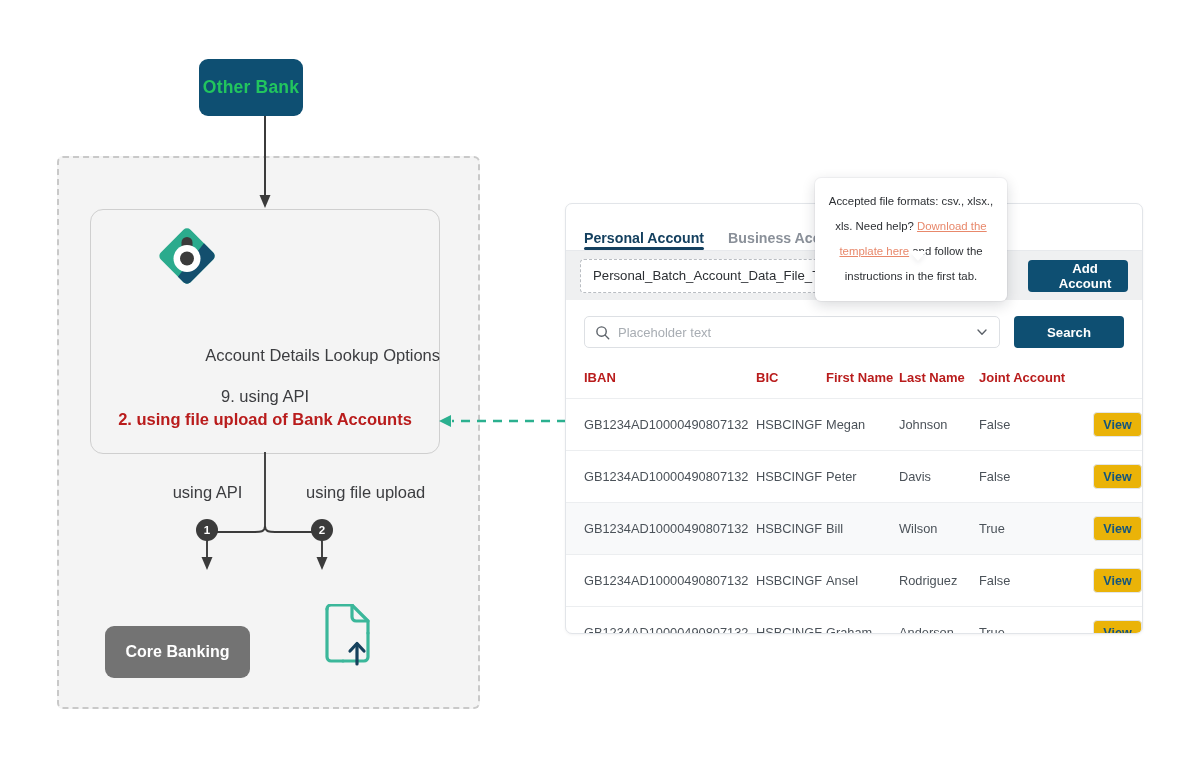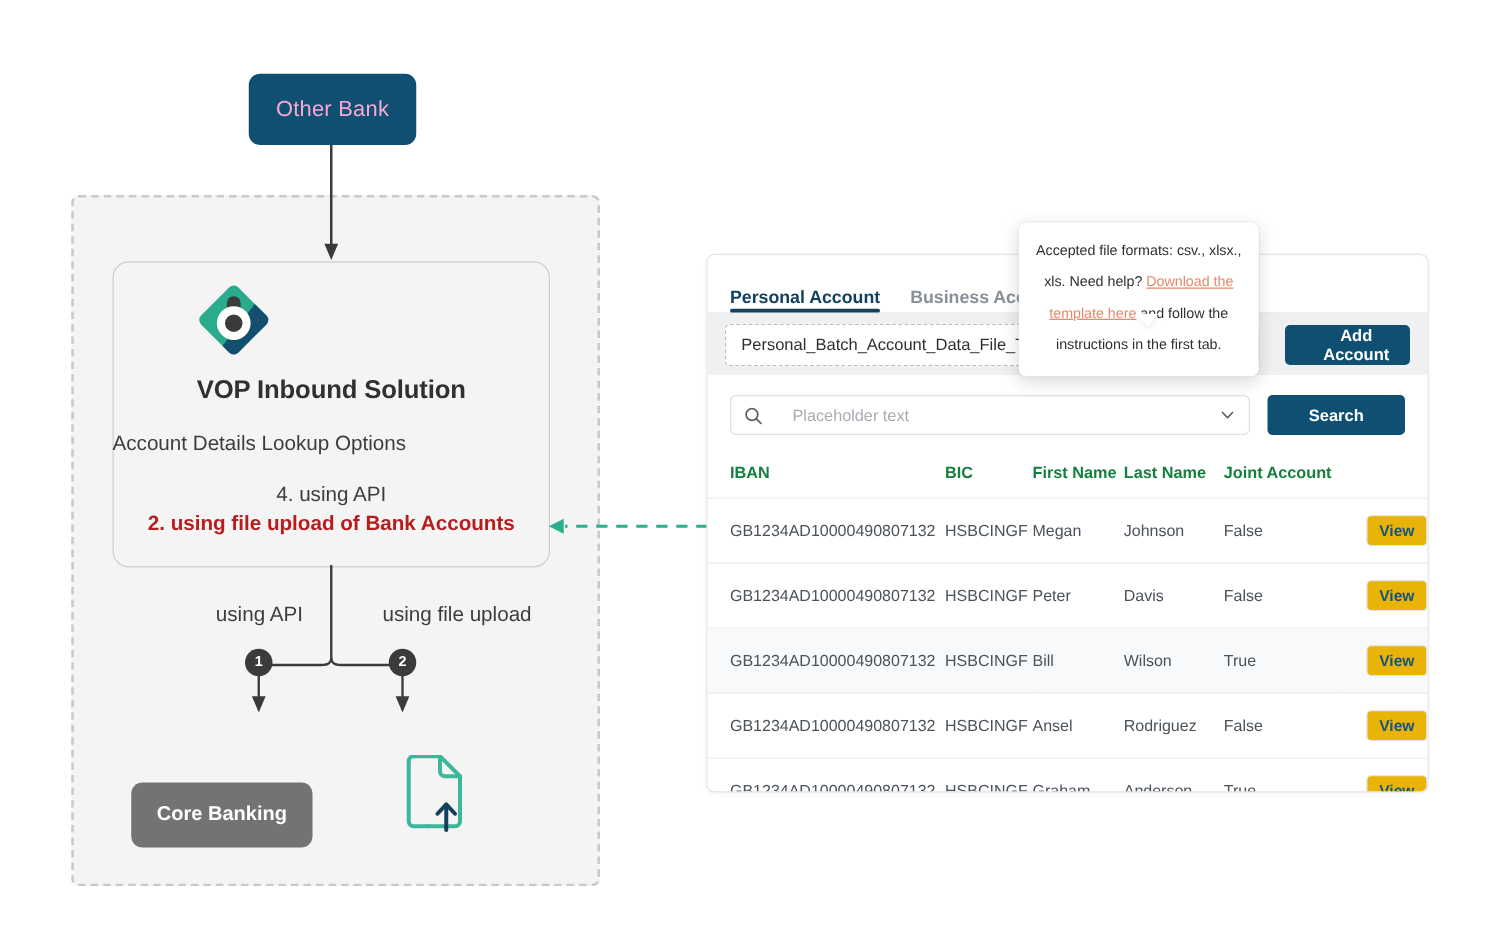--- a/index.html
+++ b/index.html
@@ -15,39 +15,39 @@
 
   
   .dashed-region{
     position:absolute;left:57px;top:156px;width:423px;height:553px;
     background:#f4f4f4;
     border:2px dashed #c9c9c9;
     border-radius:6px;
     box-sizing:border-box;
   }
   .other-bank{
-    position:absolute;left:199px;top:59px;width:134px;height:57px;
+    position:absolute;left:199px;top:59px;width:104px;height:57px;
     background:#0e4f72;border-radius:9px;
     display:flex;align-items:center;justify-content:center;
-    color:#f9a8d4;font-size:17.5px;font-weight:400;letter-spacing:.2px;
+    color:#22c55e;font-size:17.5px;font-weight:700;letter-spacing:.2px;
   }
   .arrow-ob{position:absolute;left:256px;top:116px;}
 
   .vop-card{
     position:absolute;left:90px;top:209px;width:350px;height:245px;
     background:#f4f4f4;border:1.6px solid #cfcfcf;border-radius:13px;
     box-sizing:border-box;
   }
   .logo{position:absolute;left:156px;top:225px;width:62px;height:62px;}
   .vop-title{
     position:absolute;left:90px;top:300px;width:350px;text-align:center;
     font-size:20.5px;font-weight:700;color:#2f3033;letter-spacing:-.1px;
   }
   .vop-sub{
-    position:absolute;left:90px;top:346px;width:350px;text-align:left;
+    position:absolute;left:90px;top:346px;width:350px;text-align:right;
     font-size:16.5px;font-weight:400;color:#3c3d40;
   }
   .vop-opt1{
     position:absolute;left:90px;top:387px;width:350px;text-align:center;
     font-size:16.5px;font-weight:400;color:#3c3d40;
   }
   .vop-opt2{
     position:absolute;left:85px;top:410px;width:360px;text-align:center;
     font-size:16.5px;font-weight:700;color:#b91c1c;
   }
@@ -134,36 +134,36 @@
     font-family:"Liberation Sans", sans-serif;
     display:flex;align-items:center;justify-content:center;padding-left:20px;
   }
   .search-row{
     display:flex;align-items:center;gap:14px;
     padding:16px 18px 0 18px;
   }
   .search-box{
     flex:1;height:32px;border:1px solid #dde0e4;border-radius:5px;
     background:#ffffff;display:flex;align-items:center;
-    padding:0 10px;box-sizing:border-box;gap:24px;
+    padding:0 10px;box-sizing:border-box;gap:8px;
   }
   .search-ph{flex:1;font-size:13px;color:#a8adb3;}
   .chev{width:14px;height:14px;flex:0 0 auto;}
   .btn-search{
     width:110px;height:32px;background:#0e4f72;border:none;border-radius:4px;
     color:#ffffff;font-size:13.2px;font-weight:700;cursor:pointer;
     font-family:"Liberation Sans", sans-serif;
     display:flex;align-items:center;justify-content:center;
   }
 
   table.accounts{
     width:100%;border-collapse:collapse;margin-top:14px;table-layout:fixed;
   }
   table.accounts th{
-    text-align:left;font-size:13px;font-weight:700;color:#15803d;
+    text-align:left;font-size:13px;font-weight:700;color:#b91c1c;
     padding:8px 0 13px 0;
   }
   table.accounts th:first-child{padding-left:18px;}
   table.accounts td{
     font-size:12.8px;color:#4b5259;padding:13px 0;border-top:1px solid #eceef0;
   }
   table.accounts td:first-child{padding-left:18px;}
   table.accounts tr.alt td{background:#f8f9fa;}
   .col-iban{width:190px;}
   .col-bic{width:70px;}
@@ -222,23 +222,22 @@
     </defs>
     <g clip-path="url(#dia)">
       <rect x="0" y="0" width="62" height="62" fill="#2bab8d"></rect>
       <path d="M62 0 L62 62 L14 62 Z" fill="#134f6e"></path>
     </g>
     <path d="M31 12 a5.5 5.5 0 0 1 5.5 5.5 v6 a5.5 5.5 0 1 1 -11 0 v-6 A5.5 5.5 0 0 1 31 12 Z" fill="#3b3b3b"></path>
     <circle cx="31" cy="33.5" r="13.5" fill="#ffffff"></circle>
     <circle cx="31" cy="33.5" r="7" fill="#3b3b3b"></circle>
   </svg>
 
-  <div class="vop-title">VOP Inbound Solution</div>
   <div class="vop-sub">Account Details Lookup Options</div>
-  <div class="vop-opt1">4. using API</div>
+  <div class="vop-opt1">9. using API</div>
   <div class="vop-opt2">2. using file upload of Bank Accounts</div>
 
   <svg class="branch-svg" width="330" height="120">
     <path d="M165 0 V74" stroke="#3b3b3b" stroke-width="1.9" fill="none"></path>
     <path d="M165 74 C165 80 160 80 155 80 H117 C111 80 107 84 107 90 V108" stroke="#3b3b3b" stroke-width="1.9" fill="none"></path>
     <path d="M165 74 C165 80 170 80 175 80 H212 C218 80 222 84 222 90 V108" stroke="#3b3b3b" stroke-width="1.9" fill="none"></path>
     <polygon points="107,118 101.5,105 112.5,105" fill="#3b3b3b"></polygon>
     <polygon points="222,118 216.5,105 227.5,105" fill="#3b3b3b"></polygon>
   </svg>
 

